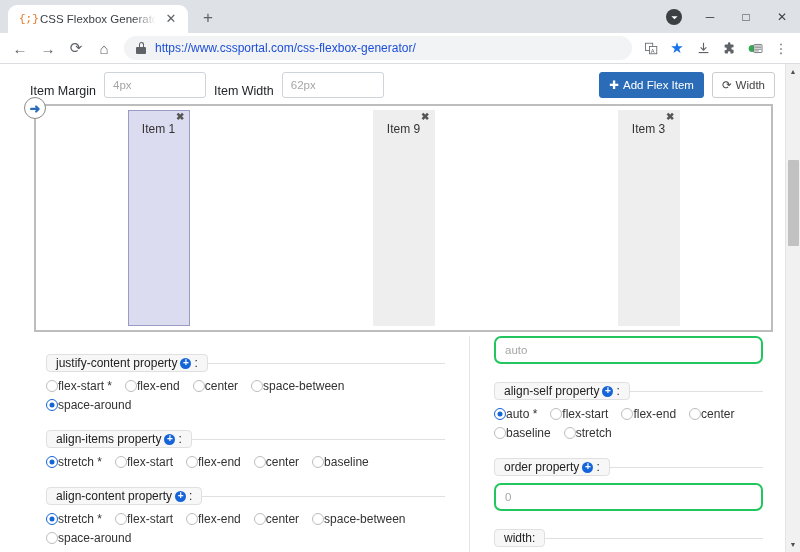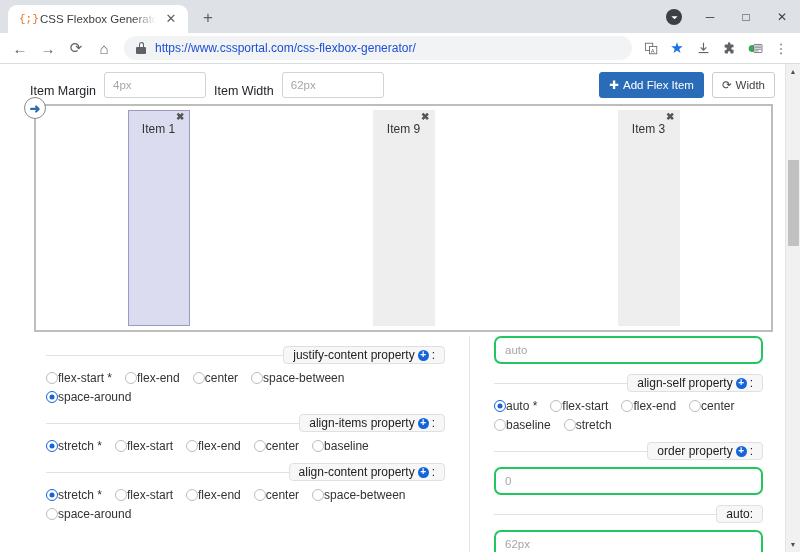--- a/index.html
+++ b/index.html
@@ -192,22 +192,22 @@
   .props {
     display: flex;
     padding: 4px 0 0 0;
     height: 238px;
   }
   .props-left { width: 470px; padding: 0 24px 0 46px; border-right: 1px solid #e3e3e3; }
   .props-right { flex: 1; padding: 0 22px 0 24px; }
 
   .legend-row {
     position: relative;
-    text-align: right;
-    margin: 9px 0 7px 0;
+    text-align: left;
+    margin: 17px 0 7px 0;
     height: 19px;
   }
   .legend-row::before {
     content: ""; position: absolute;
     left: 0; right: 0; top: 50%;
     border-top: 1px solid #e0e0e0;
   }
   .legend {
     position: relative;
     display: inline-flex; align-items: center; gap: 2px;
@@ -517,21 +517,21 @@
           <span class="legend">
             <span>order property</span>
             <span class="plus-icon">+</span>
             <span>:</span>
           </span>
         </div>
         <input class="txt-input" type="text" placeholder="0" style="">
 
         <div class="legend-row">
           <span class="legend">
-            <span>auto:</span>
+            <span>width:</span>
           </span>
         </div>
         <input class="txt-input" type="text" placeholder="62px" style="">
       </div>
 
     </div>
   </div>
 
   <div class="scrollbar">
     <div class="sb-arrow">▲</div>

